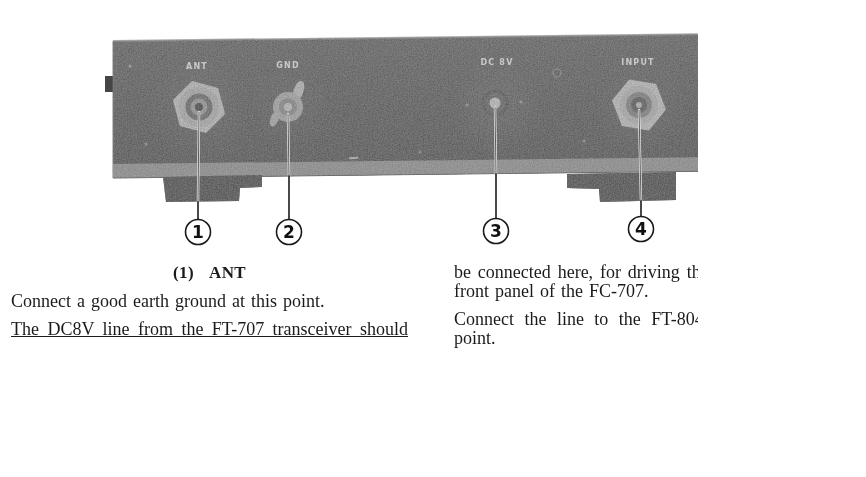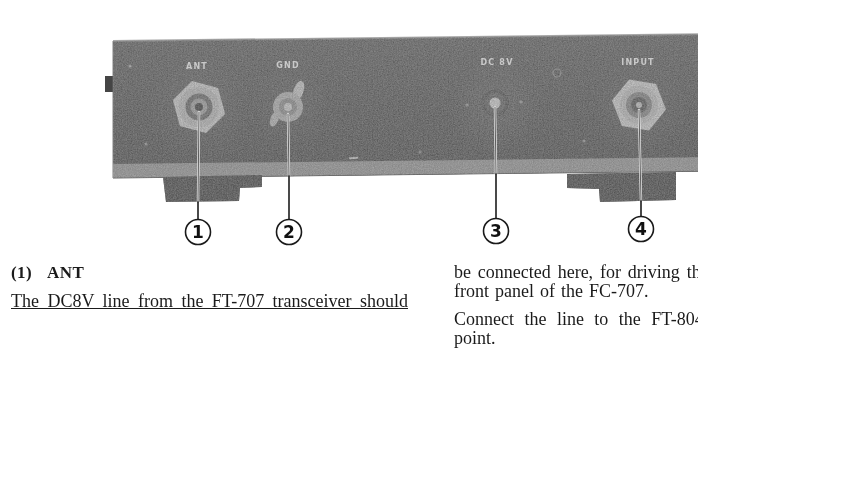--- a/index.html
+++ b/index.html
@@ -6,21 +6,21 @@
   .page{
     position:relative;width:698px;height:477px;background:#ffffff;
     overflow:hidden;font-family:"Liberation Serif",serif;color:#1b1b1b;margin-top:24px;
   }
   .figure-svg{position:absolute;left:0;top:0;}
   .col{position:absolute;}
   .col-left{left:11px;top:239px;width:397px;}
   .col-right{left:454px;top:239px;width:399px;}
   .sec-heading{
     margin:21px 0 0;font-size:17px;line-height:20px;font-weight:bold;
-    font-family:"Liberation Serif",serif;letter-spacing:.4px;
+    font-family:"Liberation Serif",serif;letter-spacing:.4px;text-align:center;
   }
   .col-left .sec-heading:first-child{margin-top:0;}
   .h-title{margin-left:15px;}
   .sec-body{
     margin:9px 0 0;font-size:18px;line-height:19px;text-align:justify;
     word-spacing:1.5px;
   }
   .first{margin-top:0;}
   .jlast{text-align-last:justify;text-decoration:underline;}
   .svg-label{
@@ -173,20 +173,21 @@
       <g>
         <circle cx="641" cy="205" r="12.5" fill="#ffffff" stroke="#1a1a1a" stroke-width="1.6"></circle>
         <text x="641" y="211" class="callout-num">4</text>
       </g>
     </g>
   </svg>
 
   <div class="col col-left">
     <h3 class="sec-heading"><span>(1)</span><span class="h-title">ANT</span></h3>
 
+    <p class="sec-body">Connect a good earth ground at this point.</p>
 
     <p class="sec-body jlast">The DC8V line from the FT-707 transceiver should</p>
   </div>
 
   <div class="col col-right">
     <p class="sec-body first">be connected here, for driving the meter lamp on the front panel of the FC-707.</p>
 
     <p class="sec-body">Connect the line to the FT-804 transceiver at this point.</p>
   </div>
 

